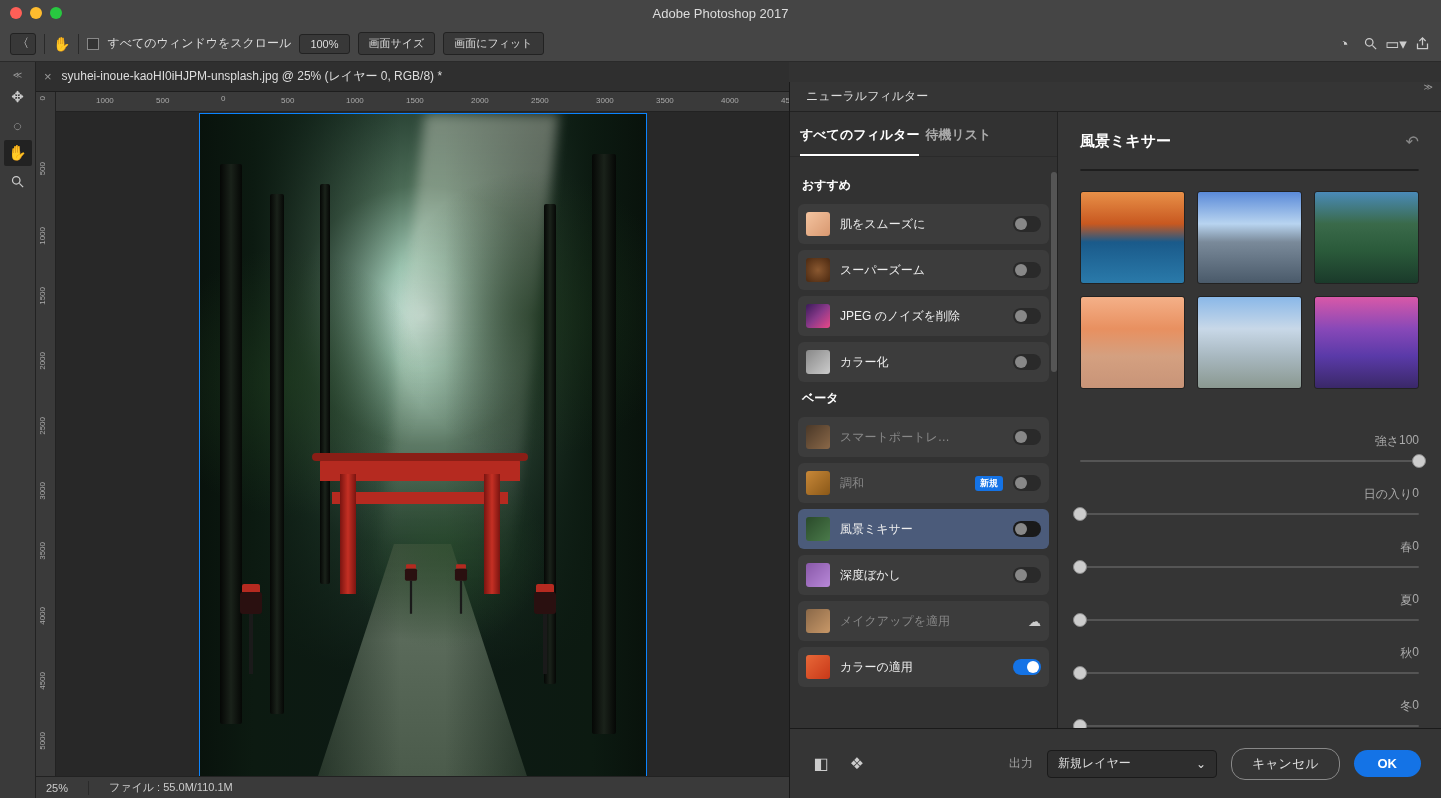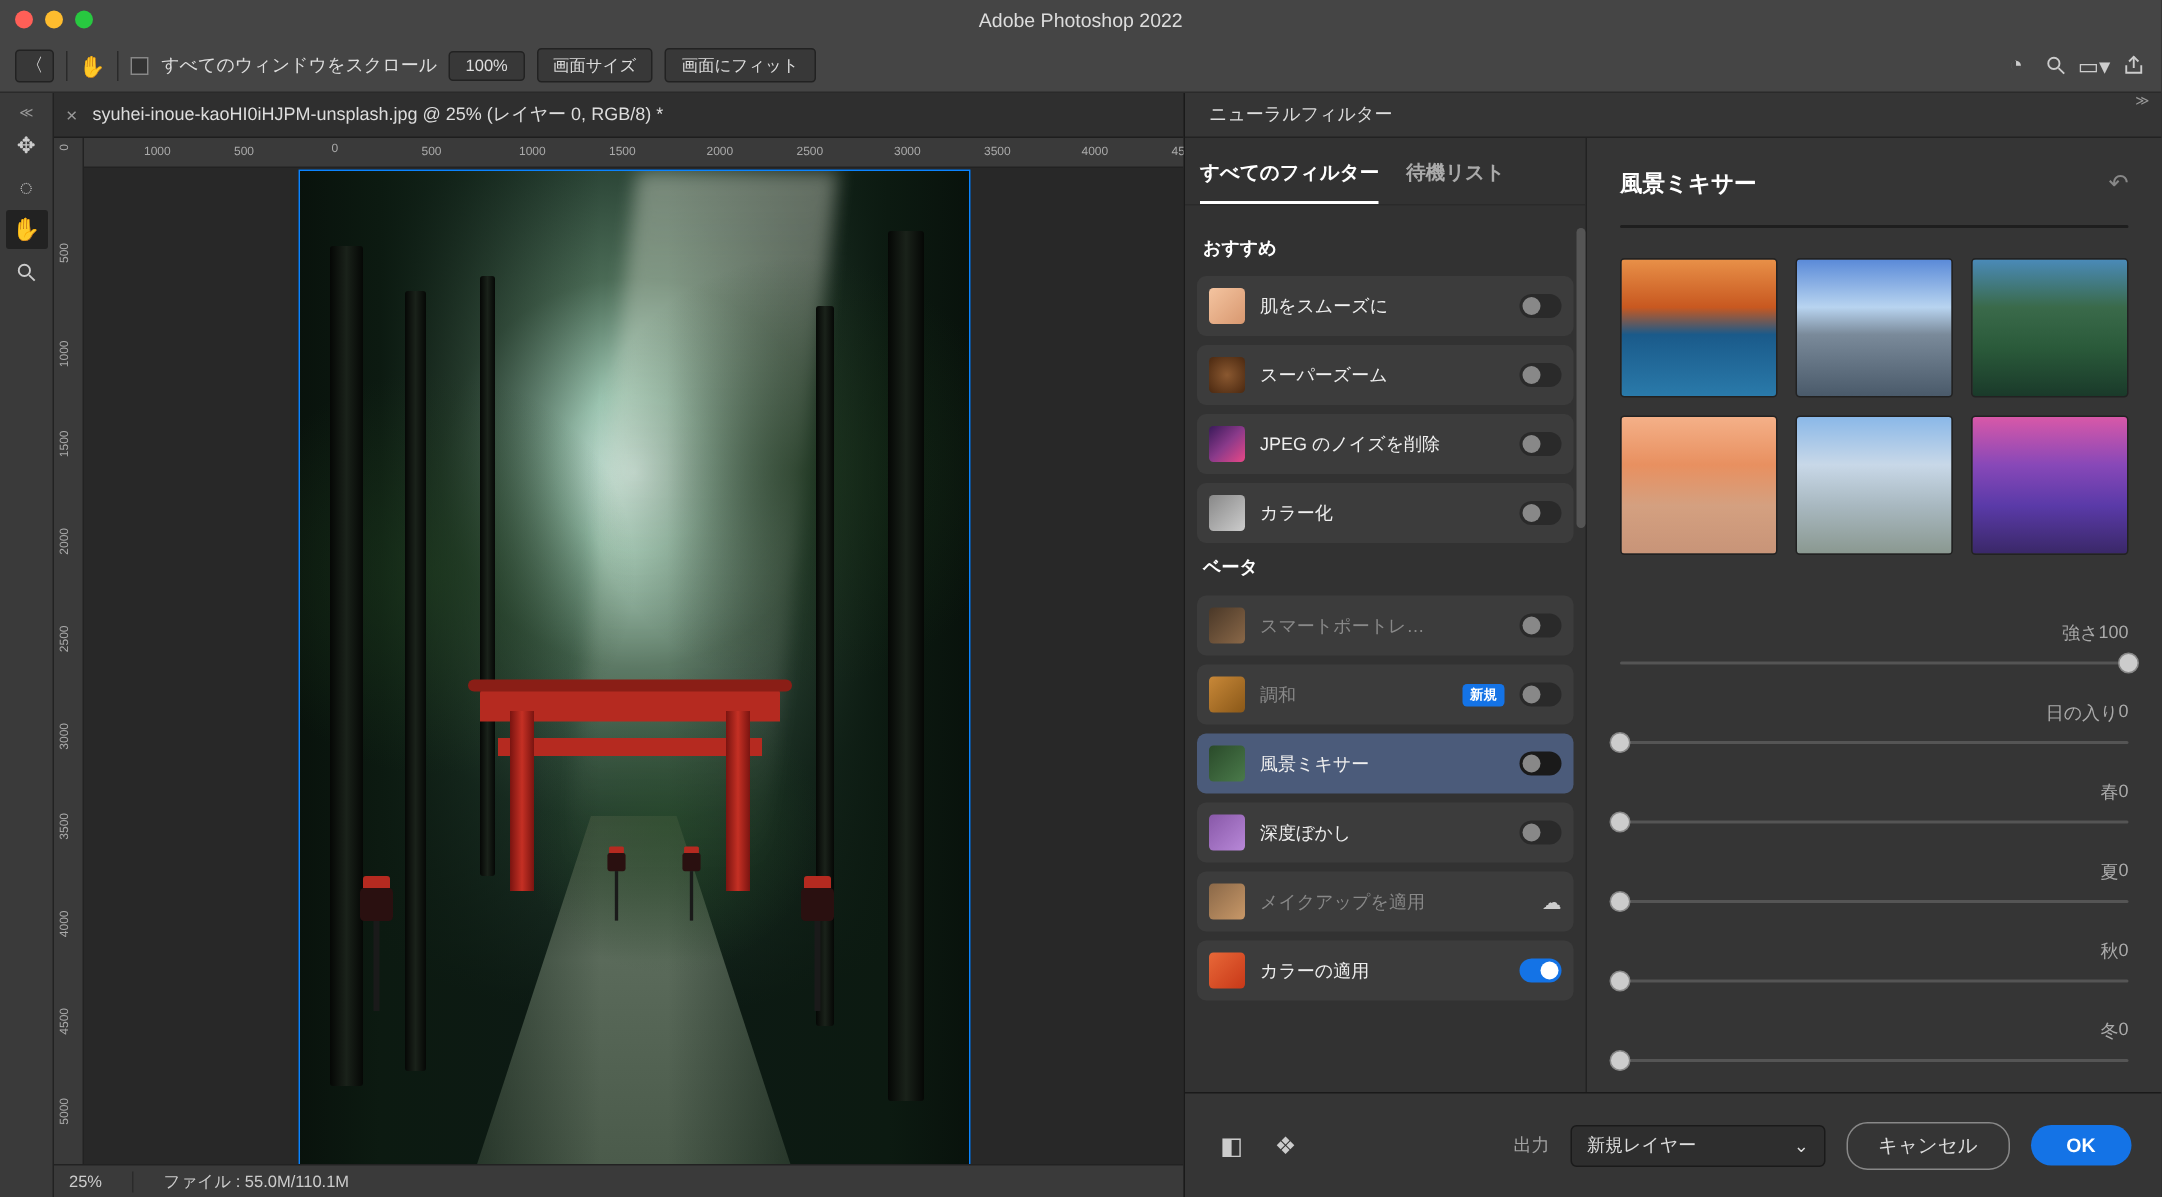--- a/index.html
+++ b/index.html
@@ -67,27 +67,27 @@
 .lantern .head { width: 22px; height: 22px; background: #2a1010; border-radius: 3px; }
 .lantern .top { width: 18px; height: 8px; background: #b52a20; margin: 0 auto; border-radius: 2px 2px 0 0; }
 .path { position: absolute; bottom: 0; left: 50%; transform: translateX(-50%); width: 80%; height: 240px; background: linear-gradient(180deg, #3a4a3a 0%, #5a6a5a 40%, #4a5a4a 100%); clip-path: polygon(42% 0%, 58% 0%, 80% 100%, 20% 100%); }
 .foliage { position:absolute; inset:0; background: radial-gradient(circle at 20% 40%, rgba(30,60,30,0.6) 0%, transparent 25%), radial-gradient(circle at 75% 30%, rgba(25,50,25,0.6) 0%, transparent 25%), radial-gradient(circle at 55% 65%, rgba(40,80,40,0.5) 0%, transparent 20%); }
 .godrays { position:absolute; top:0; left:45%; width:30%; height:70%; background: linear-gradient(180deg, rgba(255,255,240,0.5), transparent); transform: skewX(-6deg); filter: blur(6px); opacity:0.7; }
 
 .status-bar-doc { height: 22px; background: #3a3a3a; border-top: 1px solid #222; display: flex; align-items: center; padding: 0 10px; font-size: 11px; color: #ccc; gap: 20px; }
 .status-bar-doc .divider-v { height: 14px; }
 
 
-.nf-panel { width: 652px; background: #323232; border-left: 1px solid #1a1a1a; display: flex; flex-direction: column; }
+.nf-panel { width: 652px; background: #323232; border-left: 1px solid #1a1a1a; display: flex; flex-direction: column; margin-top: 20px; }
 .nf-header { height: 30px; background: #353535; border-bottom: 1px solid #222; display: flex; align-items: center; padding: 0 16px; font-size: 12px; color: #ddd; position: relative; }
 .nf-header .collapse-r { position: absolute; right: 8px; top: 0; font-size: 9px; color: #999; }
 .nf-body { flex: 1; display: flex; min-height: 0; }
 
 .filter-list { width: 268px; background: #323232; display: flex; flex-direction: column; border-right: 1px solid #222; }
-.filter-tabs { display: flex; padding: 14px 10px 0 10px; gap: 18px; border-bottom: 1px solid #2a2a2a; }
+.filter-tabs { display: flex; padding: 14px 10px 0 10px; gap: 6px; border-bottom: 1px solid #2a2a2a; }
 .filter-tab { padding-bottom: 10px; font-size: 13px; color: #aaa; cursor: pointer; border-bottom: 2px solid transparent; font-weight: 600; }
 .filter-tab.active { color: #fff; border-bottom-color: #fff; }
 .filter-scroll { flex: 1; overflow-y: auto; padding: 12px 8px 0 8px; }
 .filter-group-title { font-size: 12px; color: #fff; font-weight: 700; margin: 8px 4px 10px 4px; }
 .filter-item { display: flex; align-items: center; padding: 8px 8px; border-radius: 6px; margin-bottom: 6px; gap: 10px; background: #3c3c3c; cursor: pointer; }
 .filter-item.selected { background: #4b5b7a; }
 .filter-item.dim .fi-label { color: #888; }
 .fi-thumb { width: 24px; height: 24px; border-radius: 3px; flex-shrink: 0; }
 .fi-label { flex: 1; font-size: 12px; color: #eee; white-space: nowrap; overflow: hidden; text-overflow: ellipsis; }
 .badge-new { background: #1473e6; color: #fff; font-size: 9px; padding: 1px 5px; border-radius: 3px; font-weight: 700; }
@@ -144,21 +144,21 @@
 </style>
 </head>
 <body>
 
 <div class="titlebar">
   <div class="traffic-lights">
     <div class="tlight red"></div>
     <div class="tlight yellow"></div>
     <div class="tlight green"></div>
   </div>
-  <div class="app-title">Adobe Photoshop 2022</div>
+  <div class="app-title">Adobe Photoshop 2017</div>
 </div>
 
 <div class="options-bar">
   <div class="back-btn">
       <span>〈</span>
     </div>
   <div class="divider-v"></div>
   <div class="hand-icon-small">✋</div>
   <div class="divider-v"></div>
   <div class="checkbox"></div>

